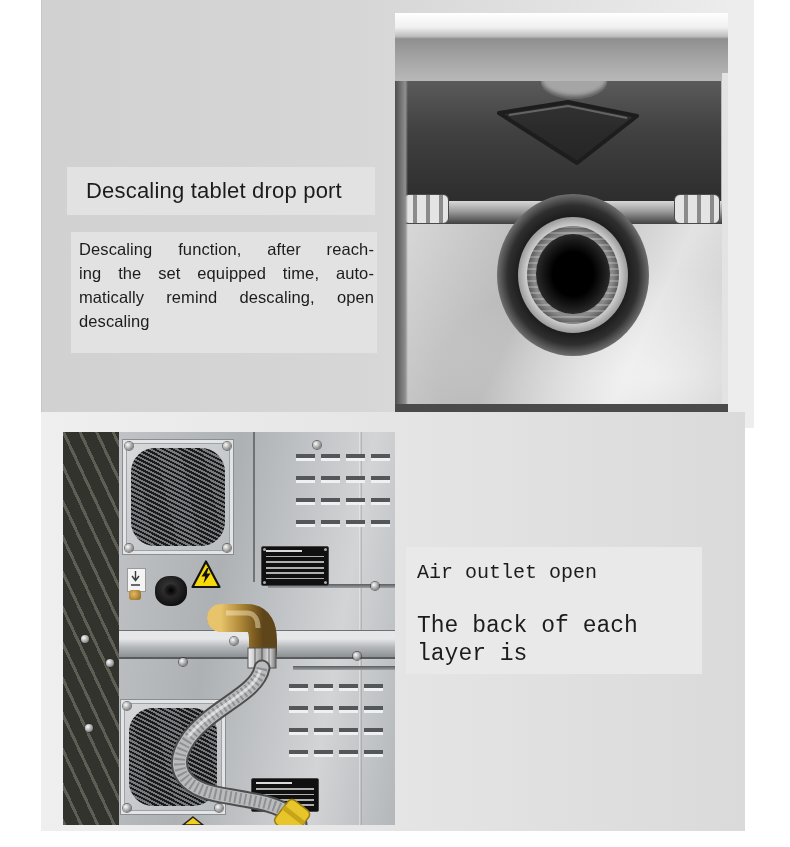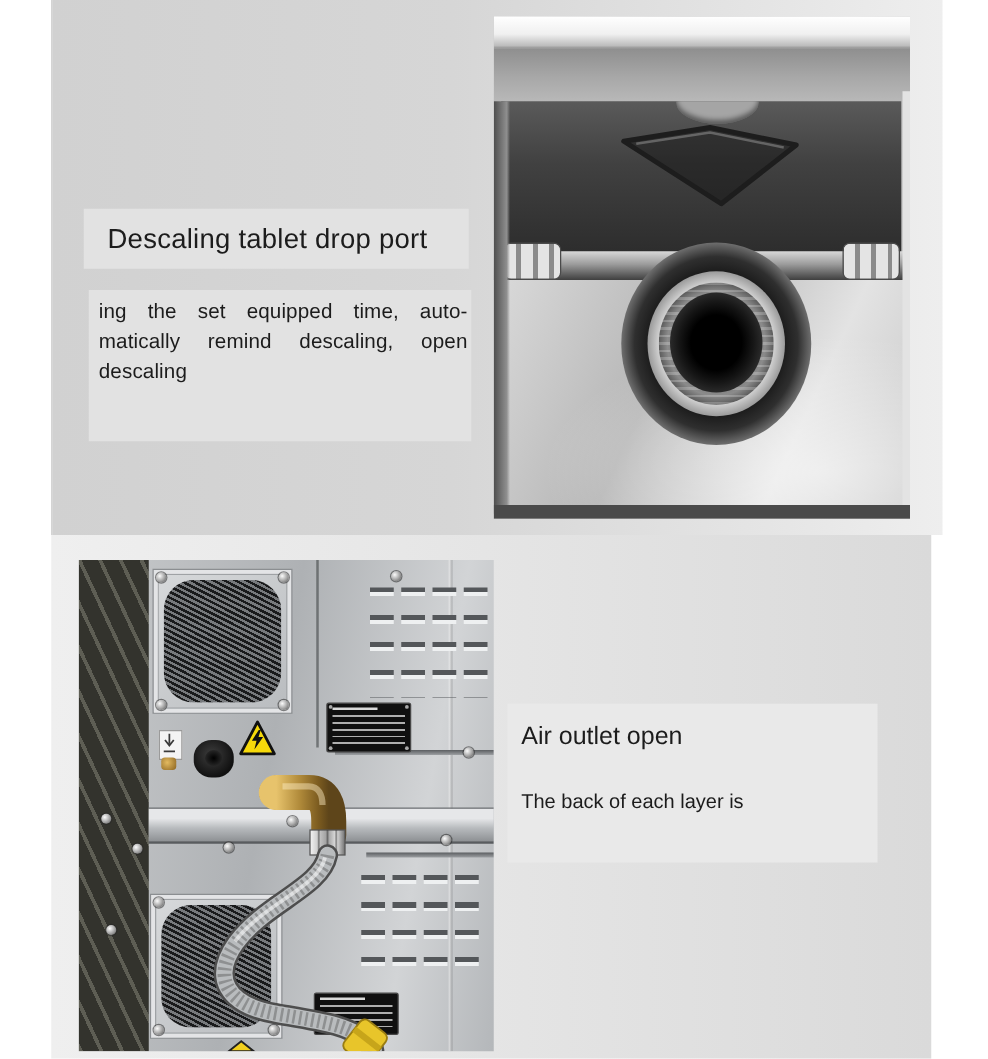--- a/index.html
+++ b/index.html
@@ -4,36 +4,36 @@
 <style>
   html,body{margin:0;padding:0;background:#ffffff;}
   body{width:790px;height:847px;position:relative;overflow:hidden;
        font-family:"Liberation Sans", sans-serif;color:#1c1c1c;}
   .abs{position:absolute;}
 
   
   .section-top{left:41px;top:0;width:712px;height:428px;
     background:linear-gradient(90deg,#d1d1d1 0%,#d6d6d6 45%,#e7e7e7 85%,#eeeeee 100%);
     border-left:1px solid #c6c6c6;}
-  .section-bottom{left:41px;top:428px;width:704px;height:419px;
-    background:linear-gradient(90deg,#efefef 0%,#e7e7e7 40%,#dadada 100%);}
+  .section-bottom{left:41px;top:412px;width:704px;height:419px;
+    background:linear-gradient(90deg,#efefef 0%,#e7e7e7 40%,#dadada 100%);font-family:Liberation Mono, monospace;}
 
   
   .title-box-top{left:66px;top:167px;width:308px;height:48px;background:#e2e2e2;}
   .title-box-top .t{font-size:22px;line-height:48px;padding-left:19px;letter-spacing:.2px;}
   .body-box-top{left:70px;top:232px;width:306px;height:121px;background:#e2e2e2;
     padding:5px 3px 0 8px;box-sizing:border-box;}
   .body-box-top div{font-size:16.5px;line-height:24px;letter-spacing:.1px;
     text-align:justify;text-align-last:justify;}
   .body-box-top div:last-child{text-align-last:left;}
 
   .text-box-bottom{left:406px;top:563px;width:296px;height:127px;background:#e9e9e9;
     padding:13px 0 0 11px;box-sizing:border-box;}
   .text-box-bottom .t{font-size:20px;line-height:26px;margin-bottom:26px;}
-  .text-box-bottom .lines div{font-size:16px;line-height:28px;}
+  .text-box-bottom .lines div{font-size:23px;line-height:28px;}
 
   
   .photo{overflow:hidden;}
   .photo-top{left:394px;top:13px;width:333px;height:402px;
     background:linear-gradient(105deg,#cdcdcd,#aeaeae 35%,#c8c8c8 65%,#a2a2a2);}
   .photo-bottom{left:63px;top:448px;width:332px;height:393px;
     background:linear-gradient(100deg,#c9cbcd,#aeb1b4 45%,#d2d4d6 78%,#b4b7ba);}
 
   
   .tp-topstrip{left:0;top:0;width:333px;height:26px;
@@ -110,20 +110,21 @@
 <body>
 
 <div class="abs section-top">
 
   <div class="abs title-box-top" style="left:25px;top:167px;">
     <div class="t">Descaling tablet drop port</div>
   </div>
 
   <div class="abs body-box-top" style="left:29px;top:232px;">
     <div class="lines">
+        <div>Descaling function, after reach-</div>
         <div>ing the set equipped time, auto-</div>
         <div>matically remind descaling, open</div>
         <div>descaling</div>
       </div>
   </div>
 
   <div class="abs photo photo-top" style="left:353px;">
     <div class="abs tp-topstrip"></div>
     <div class="abs tp-frame"></div>
     <div class="abs tp-recess">

